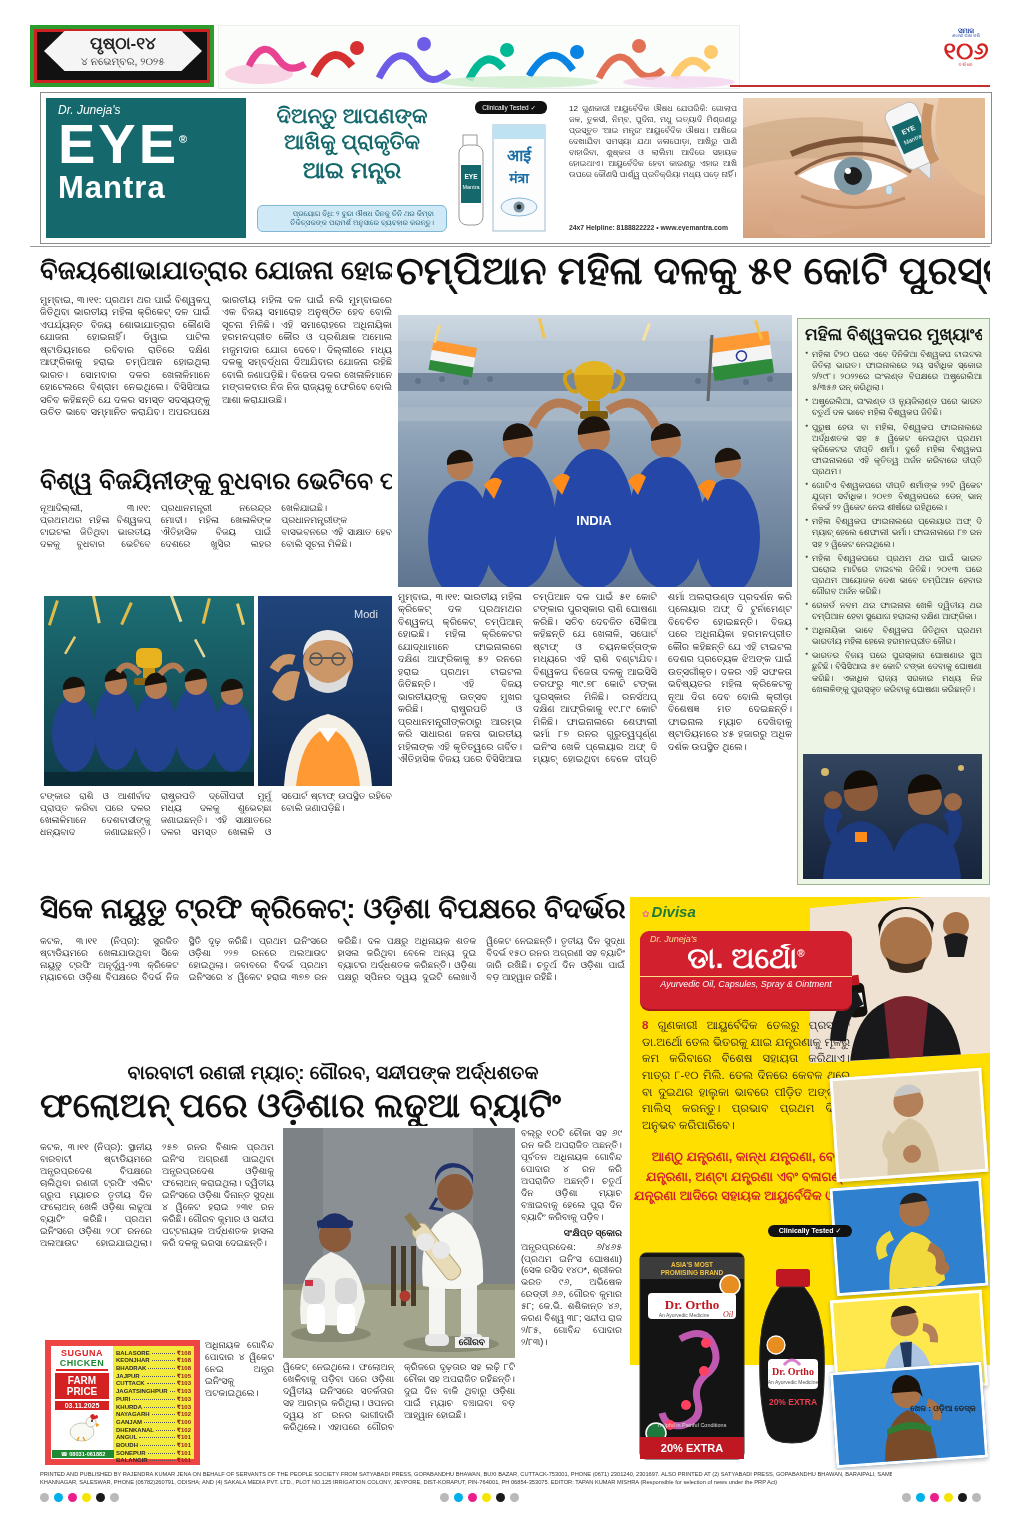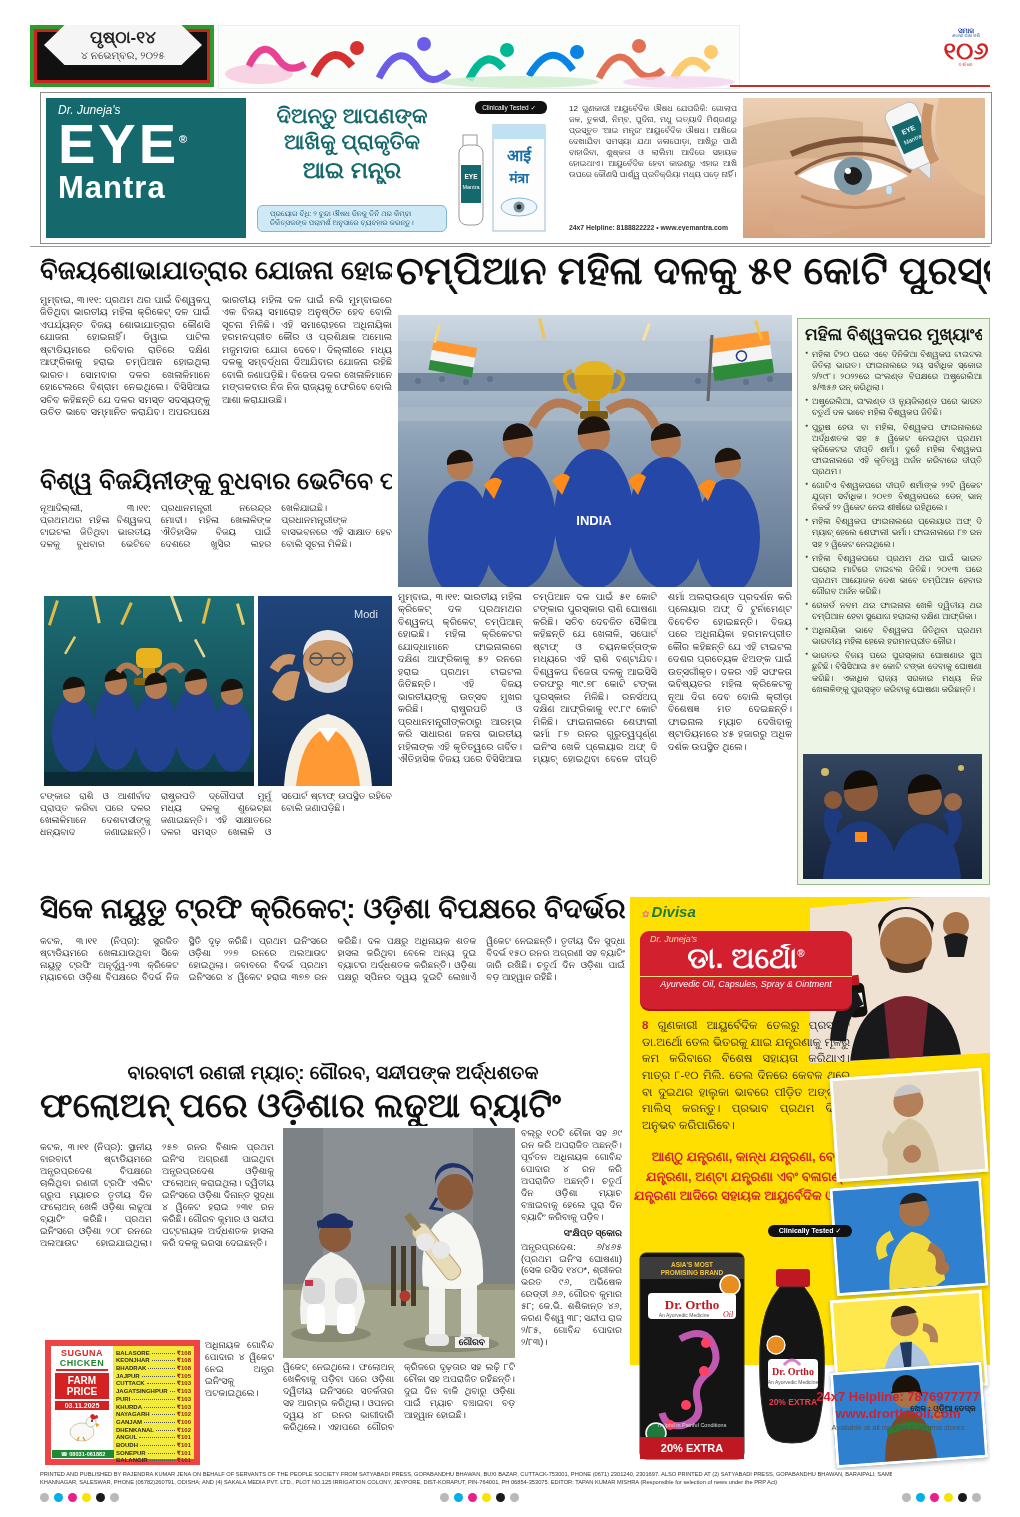--- a/index.html
+++ b/index.html
@@ -6,21 +6,21 @@
   .page{position:relative;width:1020px;height:1517px;background:#fff;margin:0 auto;
         font-family:"Liberation Sans","DejaVu Sans",sans-serif;overflow:hidden;color:#111}
   .abs{position:absolute}
   .nowrap{white-space:nowrap;overflow:hidden}
   .just{text-align:justify}
 
   
   .mast{top:25px;left:30px;width:960px;height:62px}
   .mast-badge{left:0;top:0;width:184px;height:62px;background:#2e9b2e;padding:4px;box-sizing:border-box}
   .mast-badge-in{width:100%;height:100%;background:#111;border:3px solid #cc2222;box-sizing:border-box}
-  .mast-hex{left:14px;top:0;width:158px;height:40px;background:#f5f5f5;
+  .mast-hex{left:14px;top:6px;width:158px;height:40px;background:#f5f5f5;
             clip-path:polygon(13% 0,87% 0,100% 50%,87% 100%,13% 100%,0 50%);
             display:flex;flex-direction:column;align-items:center;justify-content:center;gap:1px}
   .hex-l1{font-size:17px;font-weight:800;color:#222}
   .hex-l2{font-size:10.5px;color:#333}
   .mast-strip{left:188px;top:0;width:520px;height:62px;overflow:hidden;background:#fdfdfd;border:1px solid #eee}
   .mast-khela{left:712px;top:-4px;width:196px;height:66px;font-size:52px;font-weight:800;color:#0d0d0d;
               text-align:center;letter-spacing:2px}
   .mast-logo{left:908px;top:2px;width:56px;height:60px;text-align:center;line-height:1}
   .logo-top{font-size:7px;color:#1a3fa0;font-weight:700}
   .logo-sub{font-size:4.5px;color:#1a3fa0}
@@ -31,21 +31,21 @@
   
   .eyead{top:92px;left:40px;width:950px;height:150px;border:1px solid #8a8a8a;background:#fff}
   .em-logo{left:5px;top:5px;width:200px;height:140px;background:#15696d;color:#fff;box-sizing:border-box;padding:5px 12px}
   .em-brand{font-size:12px;font-style:italic}
   .em-eye{font-size:56px;font-weight:800;line-height:.95;letter-spacing:3px}
   .em-reg{font-size:11px;vertical-align:super}
   .em-mantra{font-size:31px;font-weight:800;letter-spacing:1px}
   .em-head{left:213px;top:10px;width:196px;text-align:center;color:#15696d;font-weight:800;line-height:1.25}
   .em-h1,.em-h2{font-size:21px}.em-h3{font-size:23px}
   .em-usage{left:216px;top:112px;width:190px;background:#cfe9f6;border:1px solid #7fb7d4;border-radius:6px;
-            font-size:7.2px;color:#0d4d66;padding:3px 12px;text-align:left;line-height:1.3;box-sizing:border-box}
+            font-size:7.2px;color:#0d4d66;padding:3px 12px;text-align:right;line-height:1.3;box-sizing:border-box}
   .em-pack{left:414px;top:6px;width:106px;height:140px}
   .em-body{left:528px;top:10px;width:168px;font-size:8.1px;line-height:1.37;color:#222}
   .em-help{left:528px;top:131px;width:168px;font-size:6.8px;font-weight:700;color:#333}
   .em-photo{left:702px;top:5px;width:242px;height:140px;overflow:hidden}
 
   .rule-top{top:246px;left:30px;width:960px;height:1px;background:#9a9a9a}
 
   
   .bodytxt{font-size:9.6px;line-height:1.3;color:#141414;overflow:hidden}
   .h-parade{top:255px;left:40px;width:352px;font-size:26px;font-weight:800}
@@ -713,25 +713,20 @@
           <circle cx="142" cy="98" r="9" fill="#e88e20" stroke="#fff" stroke-width="1.3"></circle>
           <rect x="134" y="112" width="50" height="30" rx="4" fill="#fff"></rect>
           <text x="159" y="128" font-size="10" fill="#c01822" text-anchor="middle" font-weight="bold" font-family="Liberation Serif,serif">Dr. Ortho</text>
           <text x="159" y="137" font-size="5" fill="#555" text-anchor="middle" font-family="Liberation Sans,sans-serif">An Ayurvedic Medicine</text>
           <text x="159" y="158" font-size="8.5" fill="#e84050" text-anchor="middle" font-weight="bold" font-family="Liberation Sans,sans-serif">20% EXTRA</text>
           <path d="M150 118 q8 -10 16 0" fill="none" stroke="#d060c0" stroke-width="3" opacity=".8"></path>
         </g>
       </svg>
     </div>
 
-    <div class="abs ortho-contact">
-      <div class="oc-help nowrap">24x7 Helpline: 7876977777</div>
-      <div class="oc-web nowrap">www.drorthooil.com</div>
-      <div class="oc-avail nowrap">Available at all medical &amp; general stores</div>
-    </div>
   </div>
 
   <div class="abs f1 nowrap">PRINTED AND PUBLISHED BY RAJENDRA KUMAR JENA ON BEHALF OF SERVANTS OF THE PEOPLE SOCIETY FROM SATYABADI PRESS, GOPABANDHU BHAWAN, BUXI BAZAR, CUTTACK-753001, PHONE (0671) 2301240, 2301697. ALSO PRINTED AT (2) SATYABADI PRESS, GOPABANDHU BHAWAN, BARAIPALI, SAMBALPUR-768006, PHONE (0663) 2402383, 2402398, ODISHA; (3)</div>
   <div class="abs f2 nowrap">KHANNAGAR, SALESWAR, PHONE (06782)260791, ODISHA; AND (4) SAKALA MEDIA PVT. LTD., PLOT NO.125 IRRIGATION COLONY, JEYPORE, DIST-KORAPUT, PIN-764001, PH 06854-353075. EDITOR: TAPAN KUMAR MISHRA   (Responsible for selection of news under the PRP Act)</div>
   <div class="abs fcredit nowrap">ଖେଳ : ଓଡ଼ିଆ ଡେସ୍କ</div>
 
   <div class="abs dots" style="left:40px">
     <div class="dot d1"></div>
       <div class="dot d2"></div>
       <div class="dot d3"></div>

